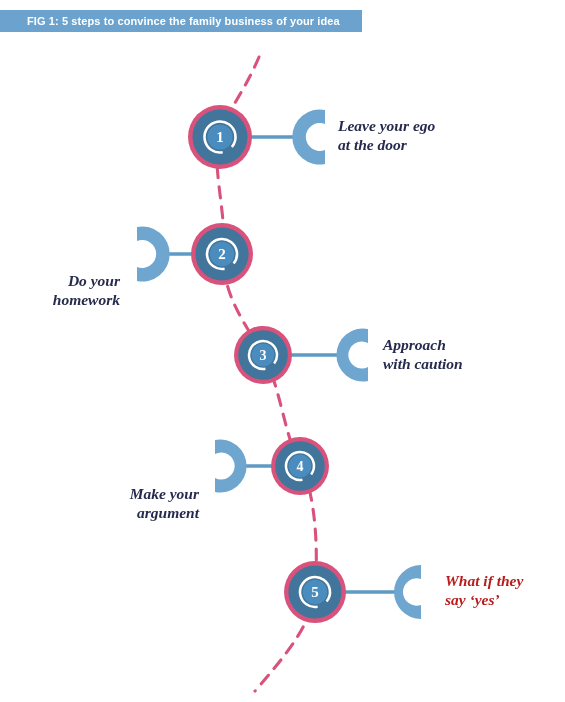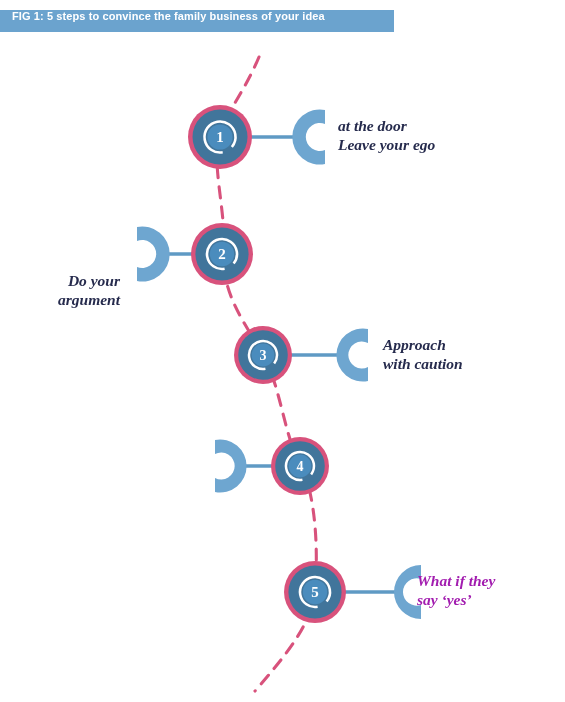--- a/index.html
+++ b/index.html
@@ -13,25 +13,26 @@
     position: relative;
     overflow: hidden;
     font-family: "Liberation Sans", sans-serif;
   }
 
   
   #header-bar {
     position: absolute;
     left: 0;
     top: 10px;
-    width: 394px;
+    width: 347px;
     height: 22px;
     background: #6ba3ce;
     display: flex;
-    align-items: flex-start;
+    align-items: center;
+    padding-left: 15px;
   }
   #header-title {
     color: #ffffff;
     font-family: "Liberation Sans", sans-serif;
     font-size: 11px;
     font-weight: bold;
     letter-spacing: 0.1px;
     padding-left: 12px;
     white-space: nowrap;
   }
@@ -131,33 +132,37 @@
       <path d="M 421,565 A 27,27 0 1 0 421,619 L 421,605 A 13.7,13.7 0 1 1 421,579 Z" fill="#6ea6d0"></path>
       <circle cx="315" cy="592" r="31" fill="#d8527c"></circle>
       <circle cx="315" cy="592" r="26.6" fill="#41759b"></circle>
       <circle cx="315" cy="592" r="15" fill="none" stroke="#ffffff" stroke-width="2.6" stroke-dasharray="83 12" transform="rotate(80 315 592)"></circle>
       <circle cx="315" cy="592" r="12.2" fill="#4a8cbd"></circle>
       <text x="315" y="592" fill="#ffffff" font-family="Liberation Serif, serif" font-size="15" font-weight="bold" text-anchor="middle" dominant-baseline="central">5</text>
     </g>
   </svg>
 
   <div class="step-label to-right" style="left: 338px; top: 117px; color: rgb(38, 43, 77);">
+    <span class="label-line">Leave your ego</span>
     <span class="label-line">at the door</span>
-    <span class="label-line">Leave your ego</span>
   </div>
 
   <div class="step-label to-left" style="right: 445px; top: 234px; color: rgb(38, 43, 77);">
     <span class="label-line">Do your</span>
-    <span class="label-line">argument</span>
+    <span class="label-line">homework</span>
   </div>
 
   <div class="step-label to-right" style="left: 383px; top: 336px; color: rgb(38, 43, 77); font-family: Liberation Serif, serif;">
     <span class="label-line">Approach</span>
     <span class="label-line">with caution</span>
   </div>
 
+  <div class="step-label to-left" style="right: 366px; top: 447px; color: rgb(38, 43, 77);">
+    <span class="label-line">Make your</span>
+    <span class="label-line">argument</span>
+  </div>
 
-  <div class="step-label to-right" style="left: 417px; top: 572px; color: #a21caf; font-family: Liberation Serif, serif;">
+  <div class="step-label to-right" style="left: 445px; top: 572px; color: #b91c1c; font-family: Liberation Serif, serif;">
     <span class="label-line">What if they</span>
     <span class="label-line">say ‘yes’</span>
   </div>
 
 </div>
 
 </body></html>

